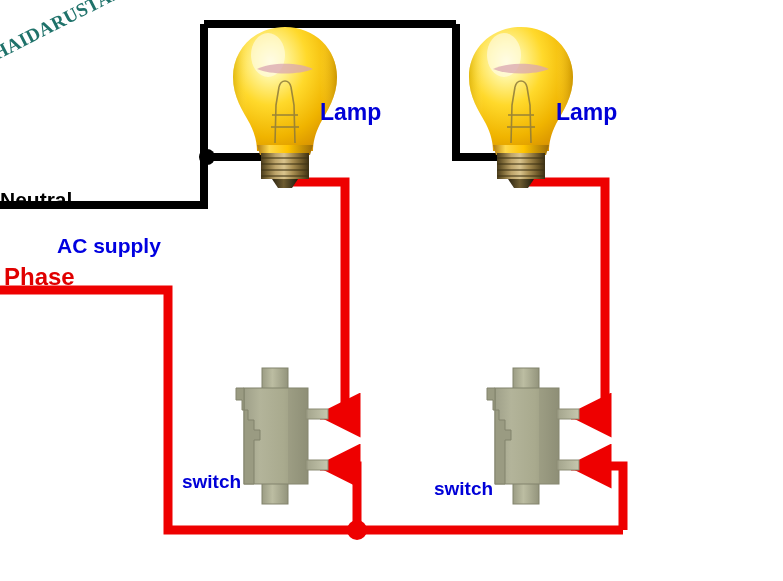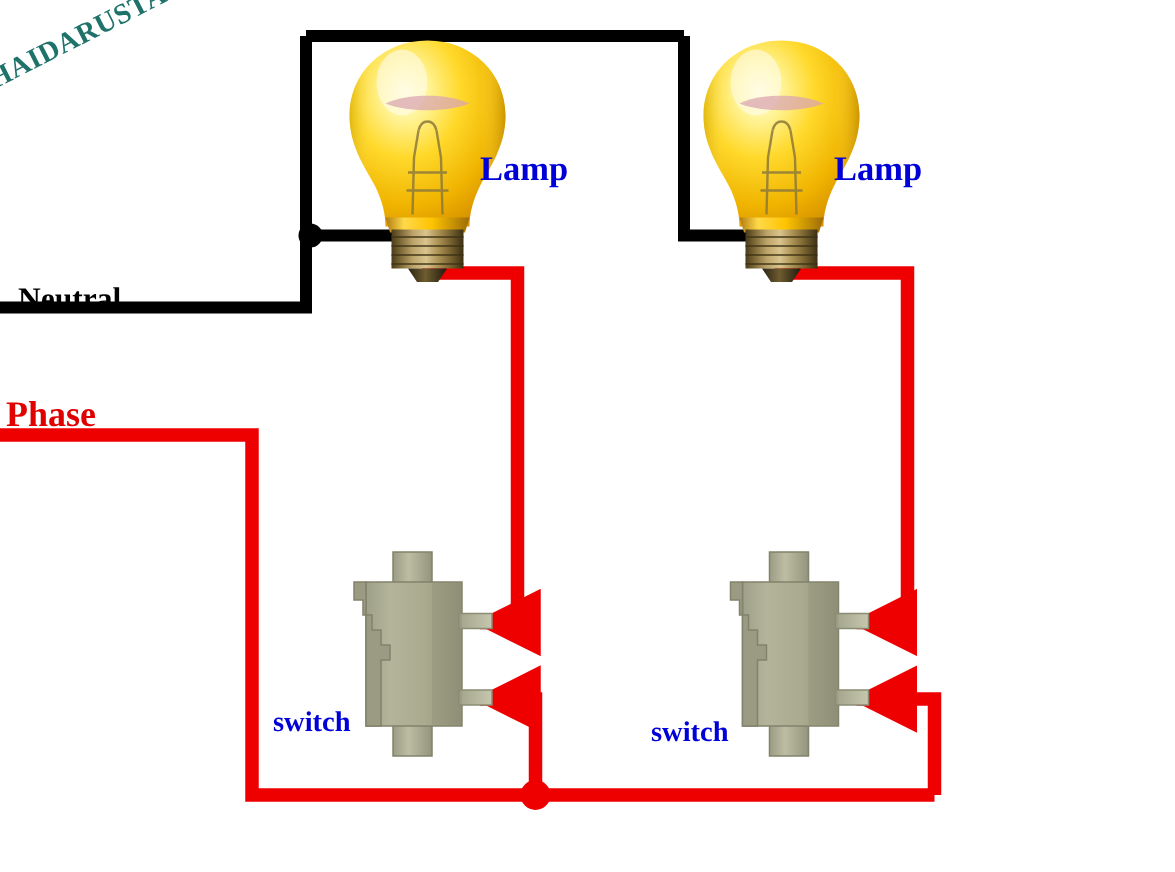--- a/index.html
+++ b/index.html
@@ -16,26 +16,25 @@
   }
   #diagram-svg{
     position:absolute;left:0;top:0;
     width:783px;height:581px;
   }
   .lbl{
     position:absolute;
     font-weight:bold;
     white-space:nowrap;
     line-height:1;
-    font-family:Liberation Serif, serif;
     -webkit-font-smoothing:antialiased;
   }
   #label-lamp-1{left:320px;top:101px;font-size:23px;color:#0000d8;}
   #label-lamp-2{left:556px;top:101px;font-size:23px;color:#0000d8;}
-  #label-neutral{left:12px;top:189px;font-size:21px;color:#000000;}
+  #label-neutral{left:0;top:189px;font-size:21px;color:#000000;}
   #label-ac-supply{left:57px;top:235px;font-size:21px;color:#0000e0;}
   #label-phase{left:4px;top:265px;font-size:24px;color:#e00000;}
   #label-switch-1{left:182px;top:472px;font-size:19px;color:#0000d8;}
   #label-switch-2{left:434px;top:479px;font-size:19px;color:#0000d8;}
 
   #watermark{
     position:absolute;
     left:-6px;top:44px;
     font-size:19px;
     font-weight:bold;
@@ -249,20 +248,21 @@
       <rect x="52" y="20" width="20" height="96" fill="#8f9078" opacity="0.35"></rect>
     </g>
   </svg>
 
   <div class="lbl" id="label-lamp-1">Lamp</div>
 
   <div class="lbl" id="label-lamp-2">Lamp</div>
 
   <div class="lbl" id="label-neutral">Neutral</div>
 
+  <div class="lbl" id="label-ac-supply">AC supply</div>
 
   <div class="lbl" id="label-phase">Phase</div>
 
   <div class="lbl" id="label-switch-1">switch</div>
 
   <div class="lbl" id="label-switch-2">switch</div>
 
   <div id="watermark">HAIDARUSTAAD.BLOGSPOT.COM</div>
 
 </div>

